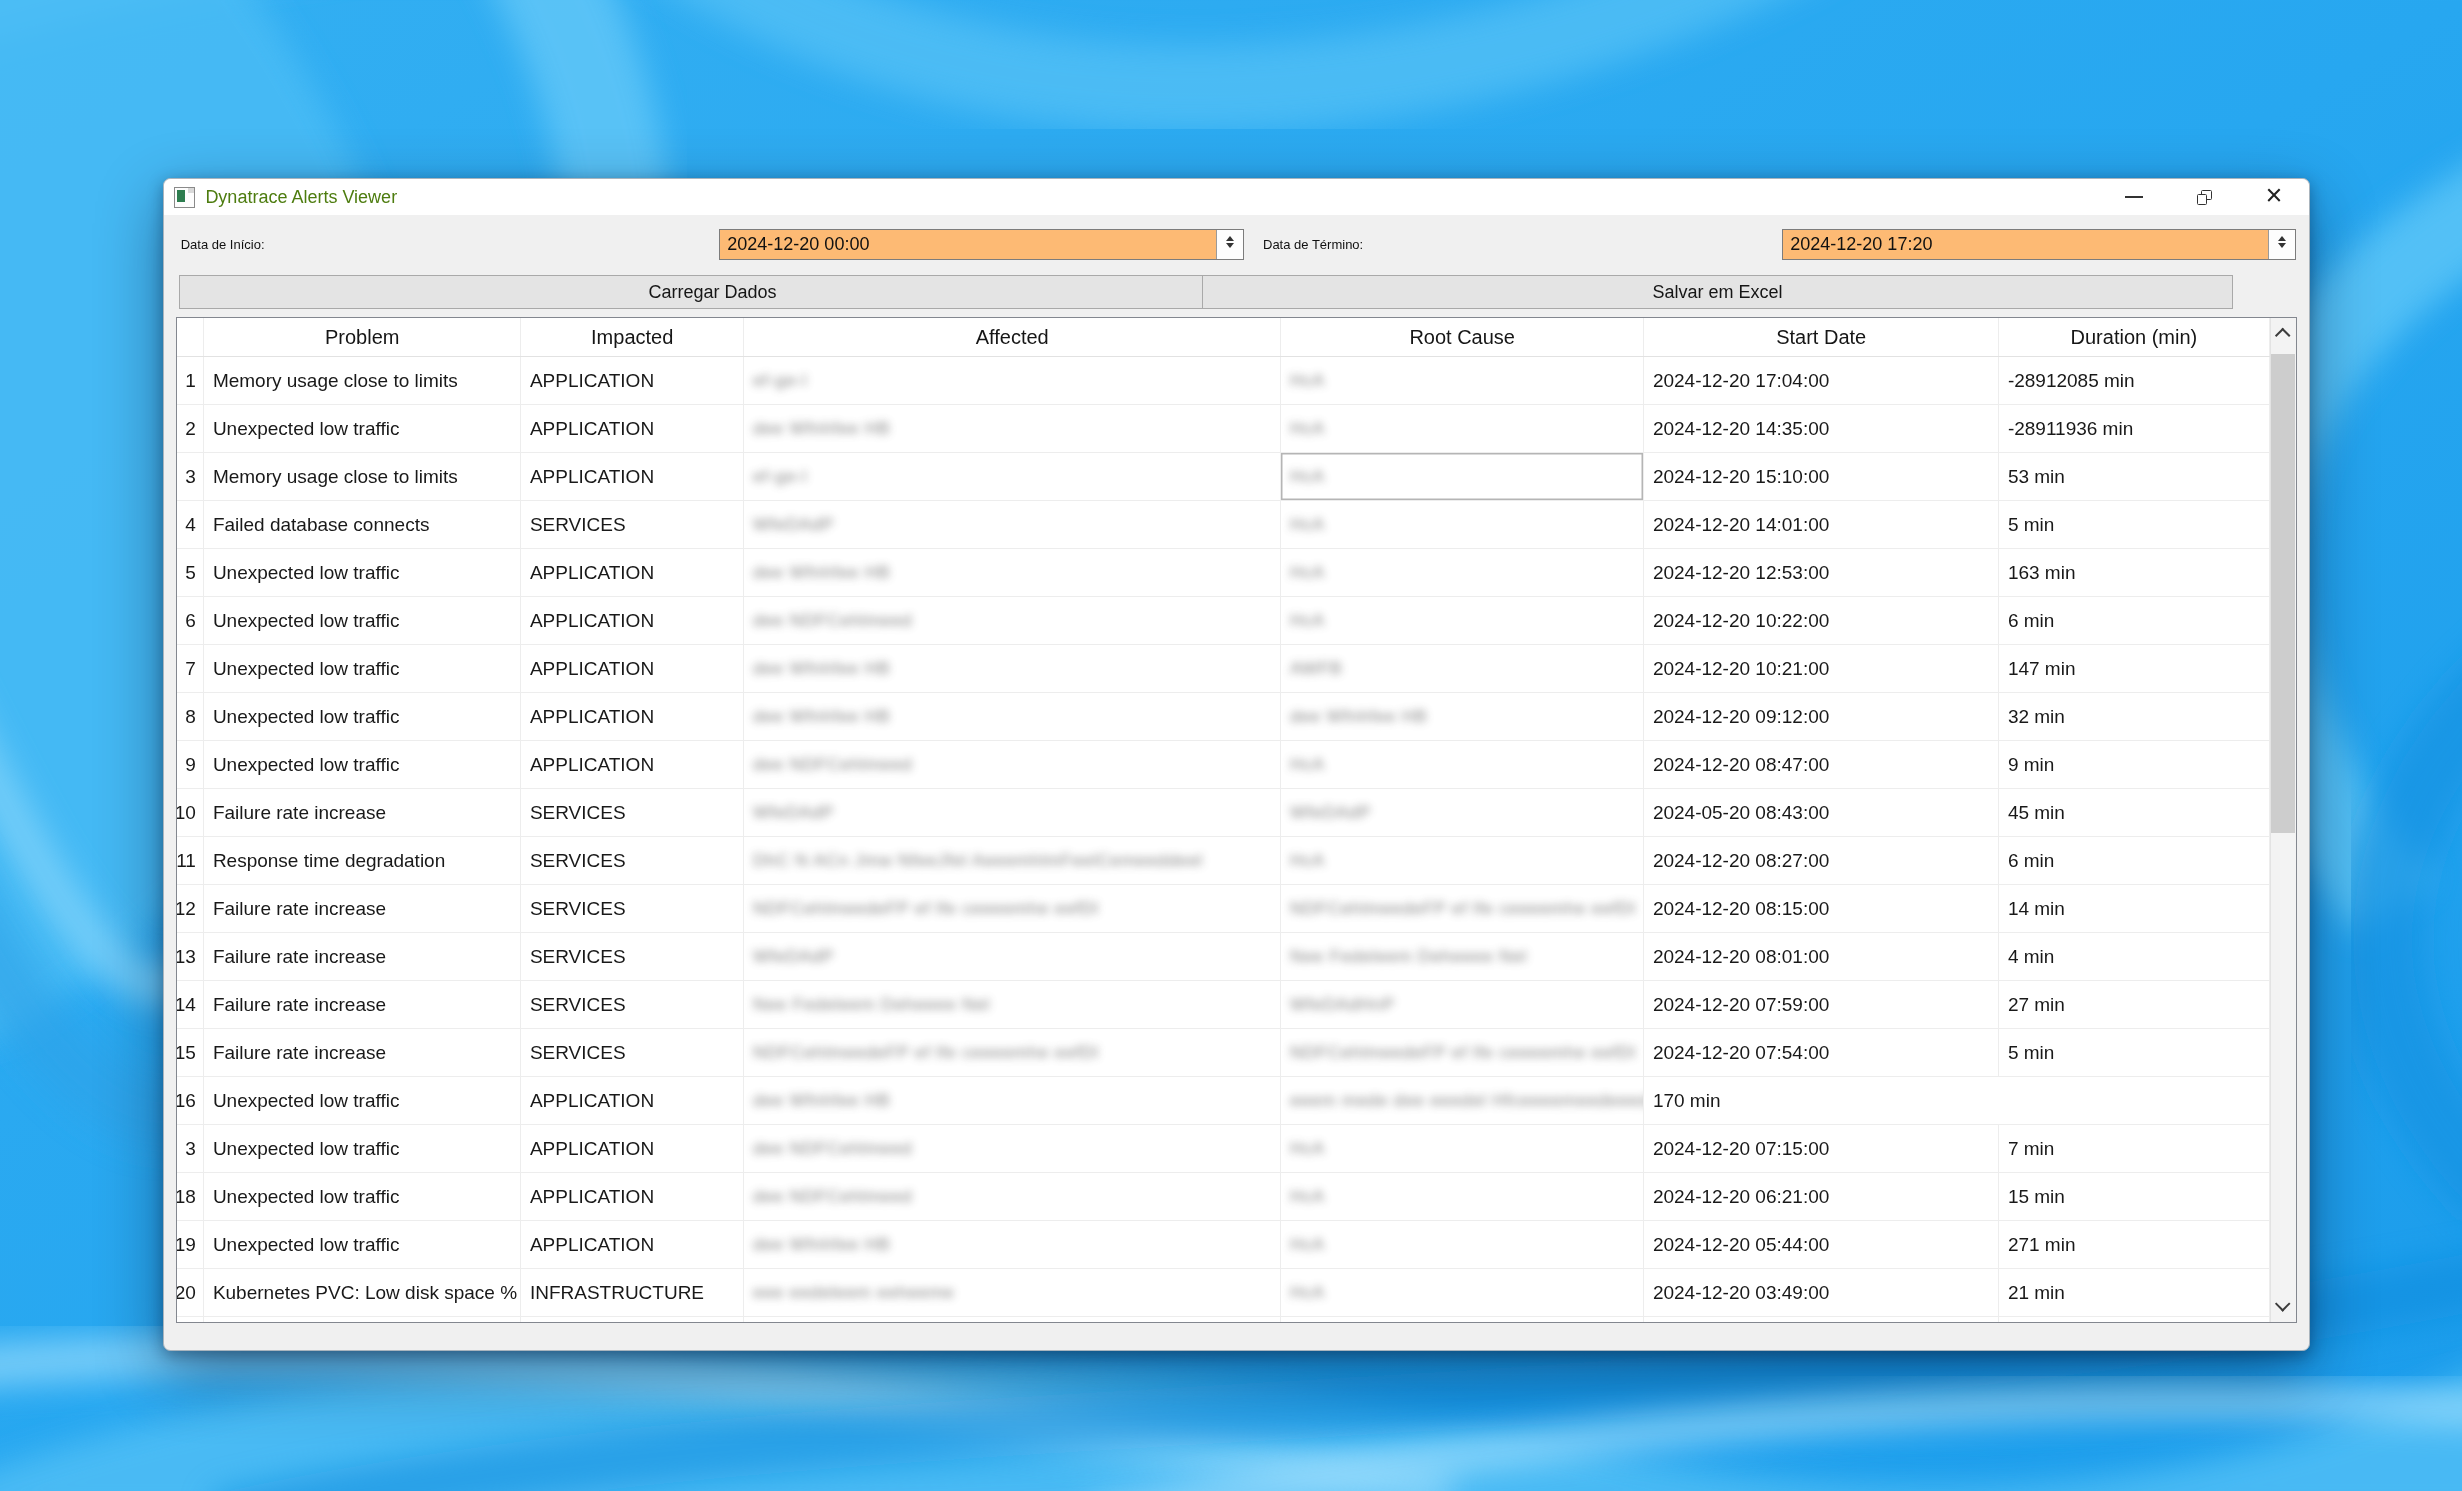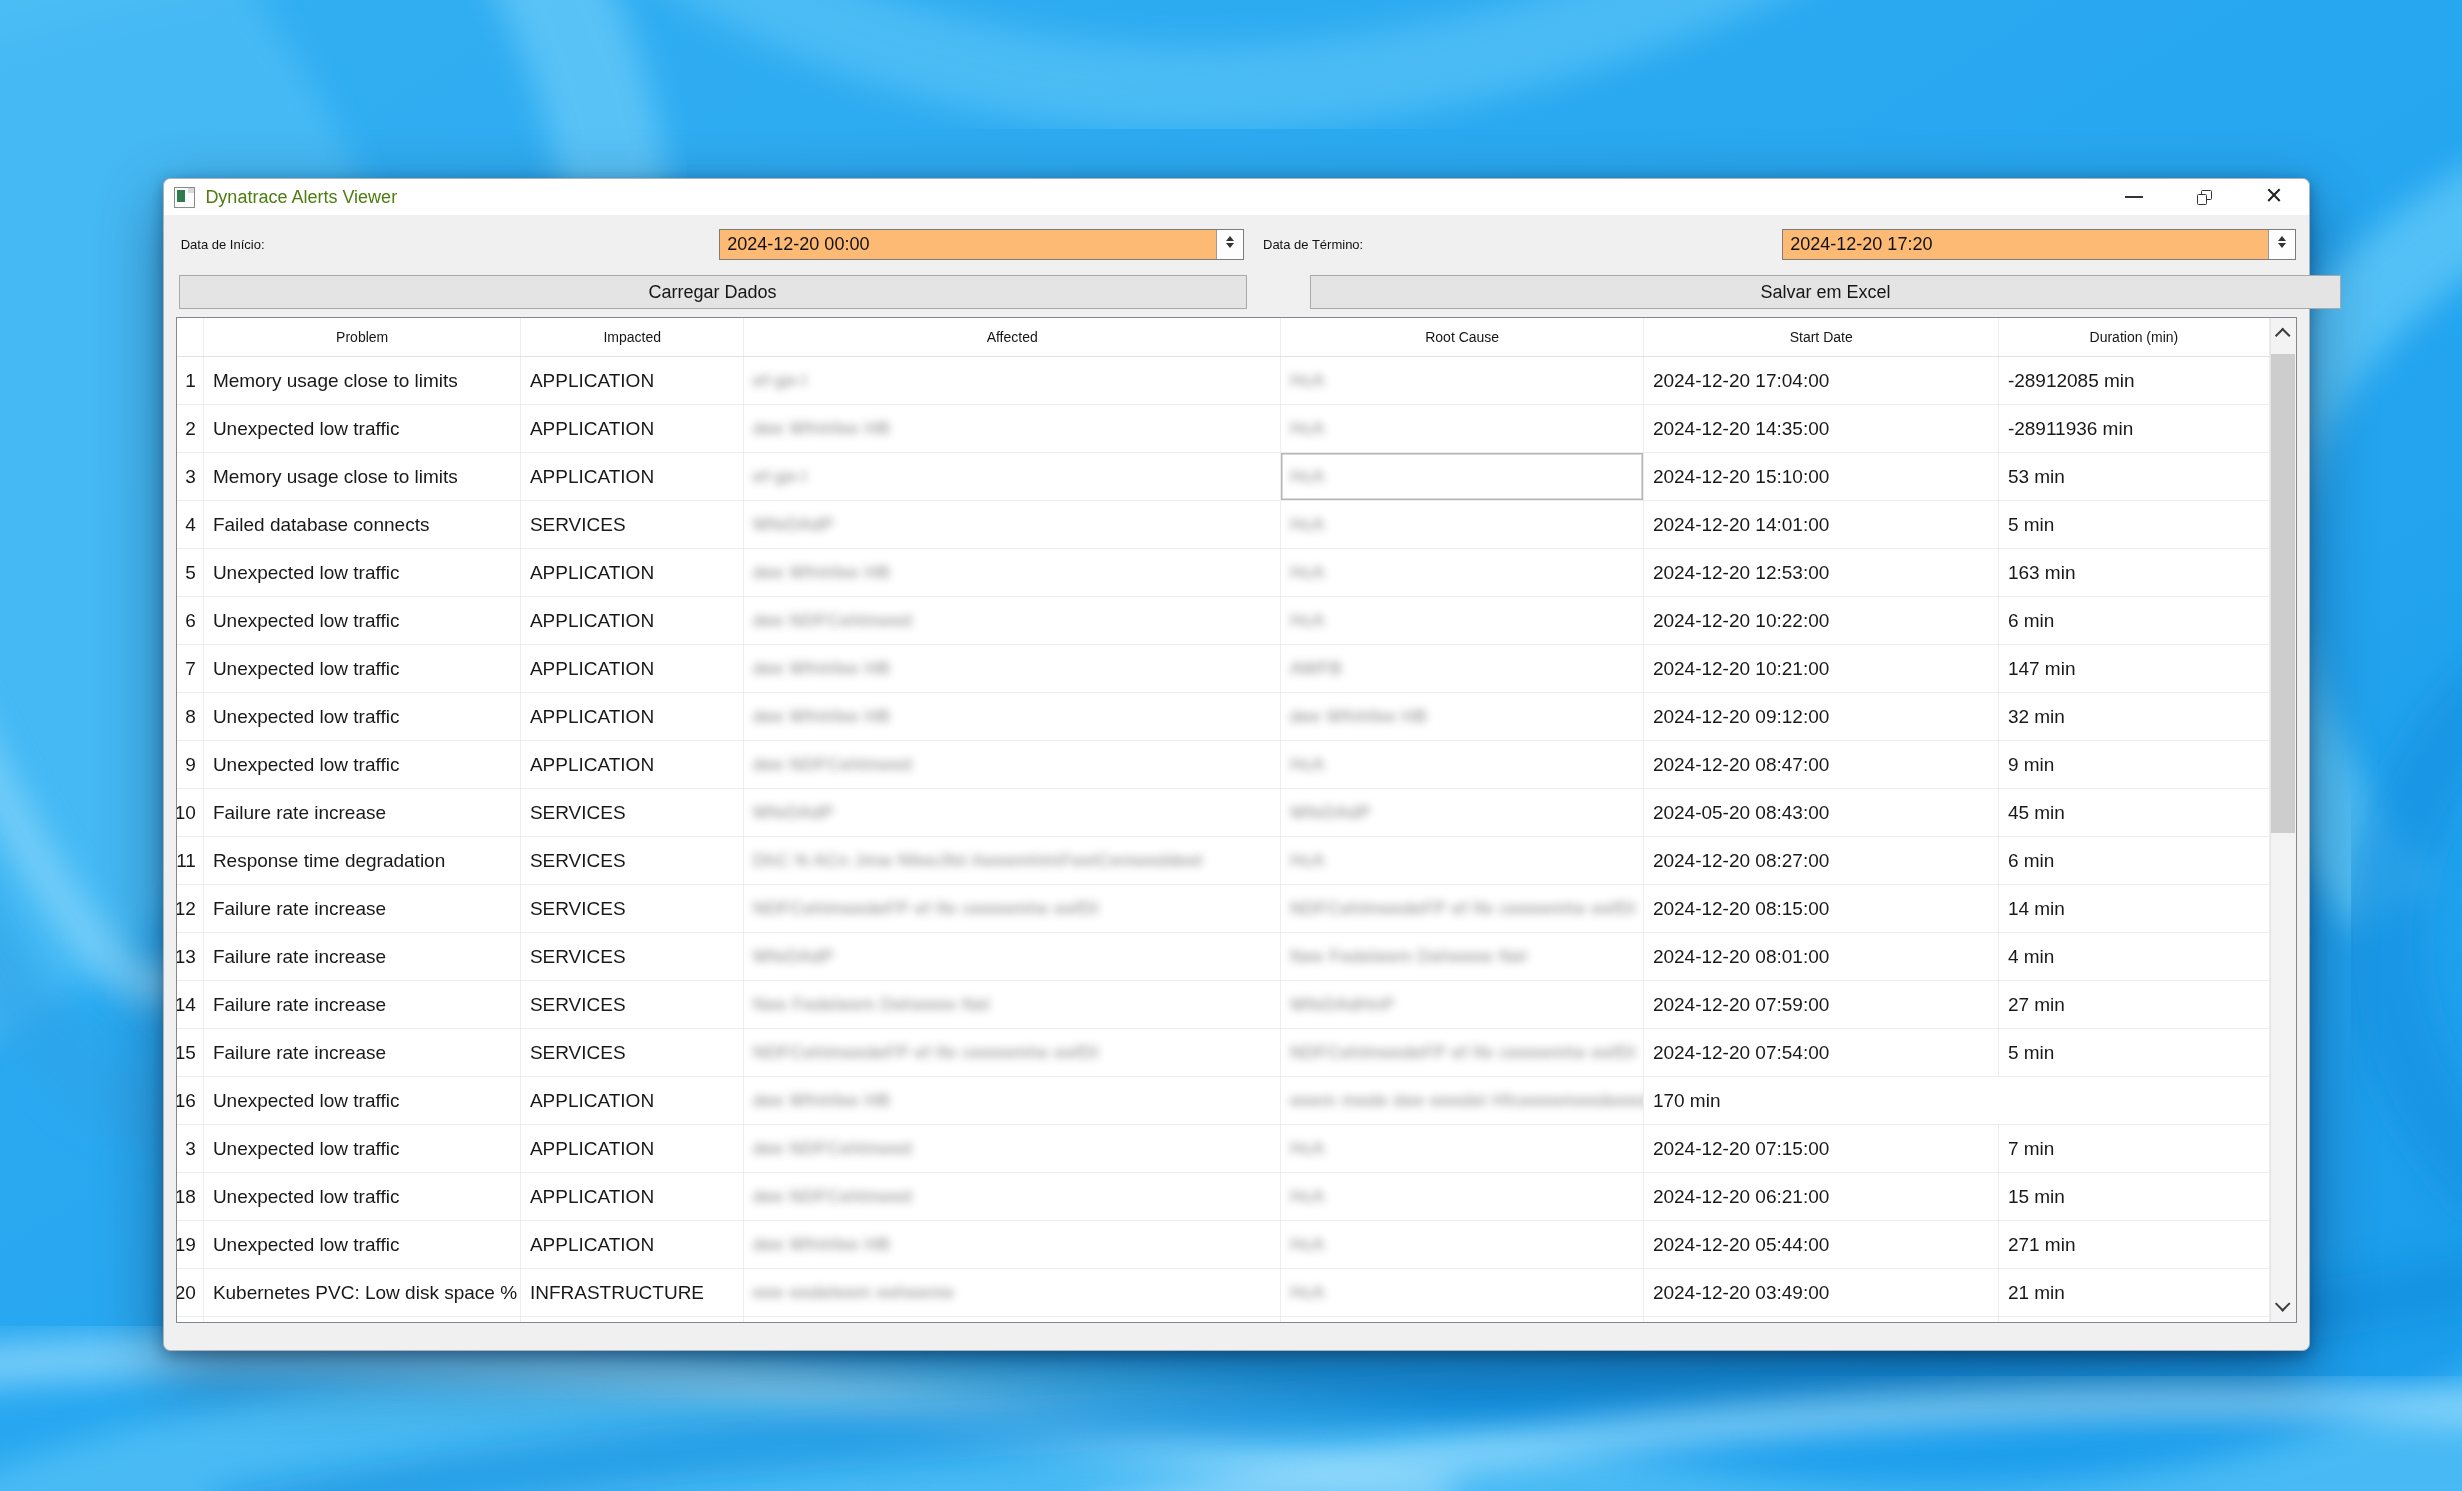--- a/index.html
+++ b/index.html
@@ -44,30 +44,30 @@
   .datebox.end{left:1618px;width:514px;}
   .datebox .val{font-size:18px;color:#111;padding-left:7.3px;flex:1;}
   .spin{width:26px;align-self:stretch;border-left:0.7px solid #9a9a9a;display:flex;flex-direction:column;align-items:center;justify-content:center;background:#fdfdfd;}
   .tri-up{width:0;height:0;border:4.4px solid transparent;border-bottom:5.8px solid #333;margin-bottom:0.7px;margin-top:-4.4px;}
   .tri-down{width:0;height:0;border:4.4px solid transparent;border-top:5.8px solid #333;margin-top:0.7px;}
   .btn{
     position:absolute;top:96px;height:34px;background:#e4e4e4;border:0.7px solid #a9a9a9;
     display:flex;align-items:center;justify-content:center;font-size:18px;color:#161616;box-sizing:border-box;
   }
   .btn-load{left:14.5px;width:1068px;}
-  .btn-save{left:1146px;width:1031px;}
+  .btn-save{left:1038px;width:1031px;}
   
   .table{
     position:absolute;left:11.6px;top:138px;width:2121px;height:1006px;
     background:#fff;border:0.7px solid #83878f;box-sizing:border-box;
     display:flex;overflow:hidden;
   }
   .cols{flex:1;display:flex;flex-direction:column;overflow:hidden;}
   .thead{display:flex;height:38px;flex:0 0 auto;border-bottom:0.7px solid #e2e2e2;background:#fff;}
-  .th{display:flex;align-items:center;justify-content:center;font-size:14px;color:#161616;border-right:0.7px solid #ededed;box-sizing:border-box;overflow:hidden;white-space:nowrap;}
+  .th{display:flex;align-items:center;justify-content:center;font-size:20px;color:#161616;border-right:0.7px solid #ededed;box-sizing:border-box;overflow:hidden;white-space:nowrap;}
   .row{display:flex;height:47px;flex:0 0 auto;border-bottom:0.7px solid #ededed;background:#fff;}
   .cell{display:flex;align-items:center;padding:0 8.7px;font-size:19px;color:#191919;border-right:0.7px solid #ededed;box-sizing:border-box;overflow:hidden;white-space:nowrap;}
   .c-num{width:27.6px;flex:0 0 auto;justify-content:flex-end;padding:0 7.3px 0 1.5px;}
   .c-problem{width:317px;flex:0 0 auto;}
   .c-impacted{width:223px;flex:0 0 auto;}
   .c-affected{width:537px;flex:0 0 auto;text-align:right;}
   .c-root{width:363px;flex:0 0 auto;}
   .c-start{width:355px;flex:0 0 auto;}
   .c-duration{flex:1;}
   .th.c-num,.th.c-problem,.th.c-impacted,.th.c-affected,.th.c-root,.th.c-start,.th.c-duration{padding:0;}

